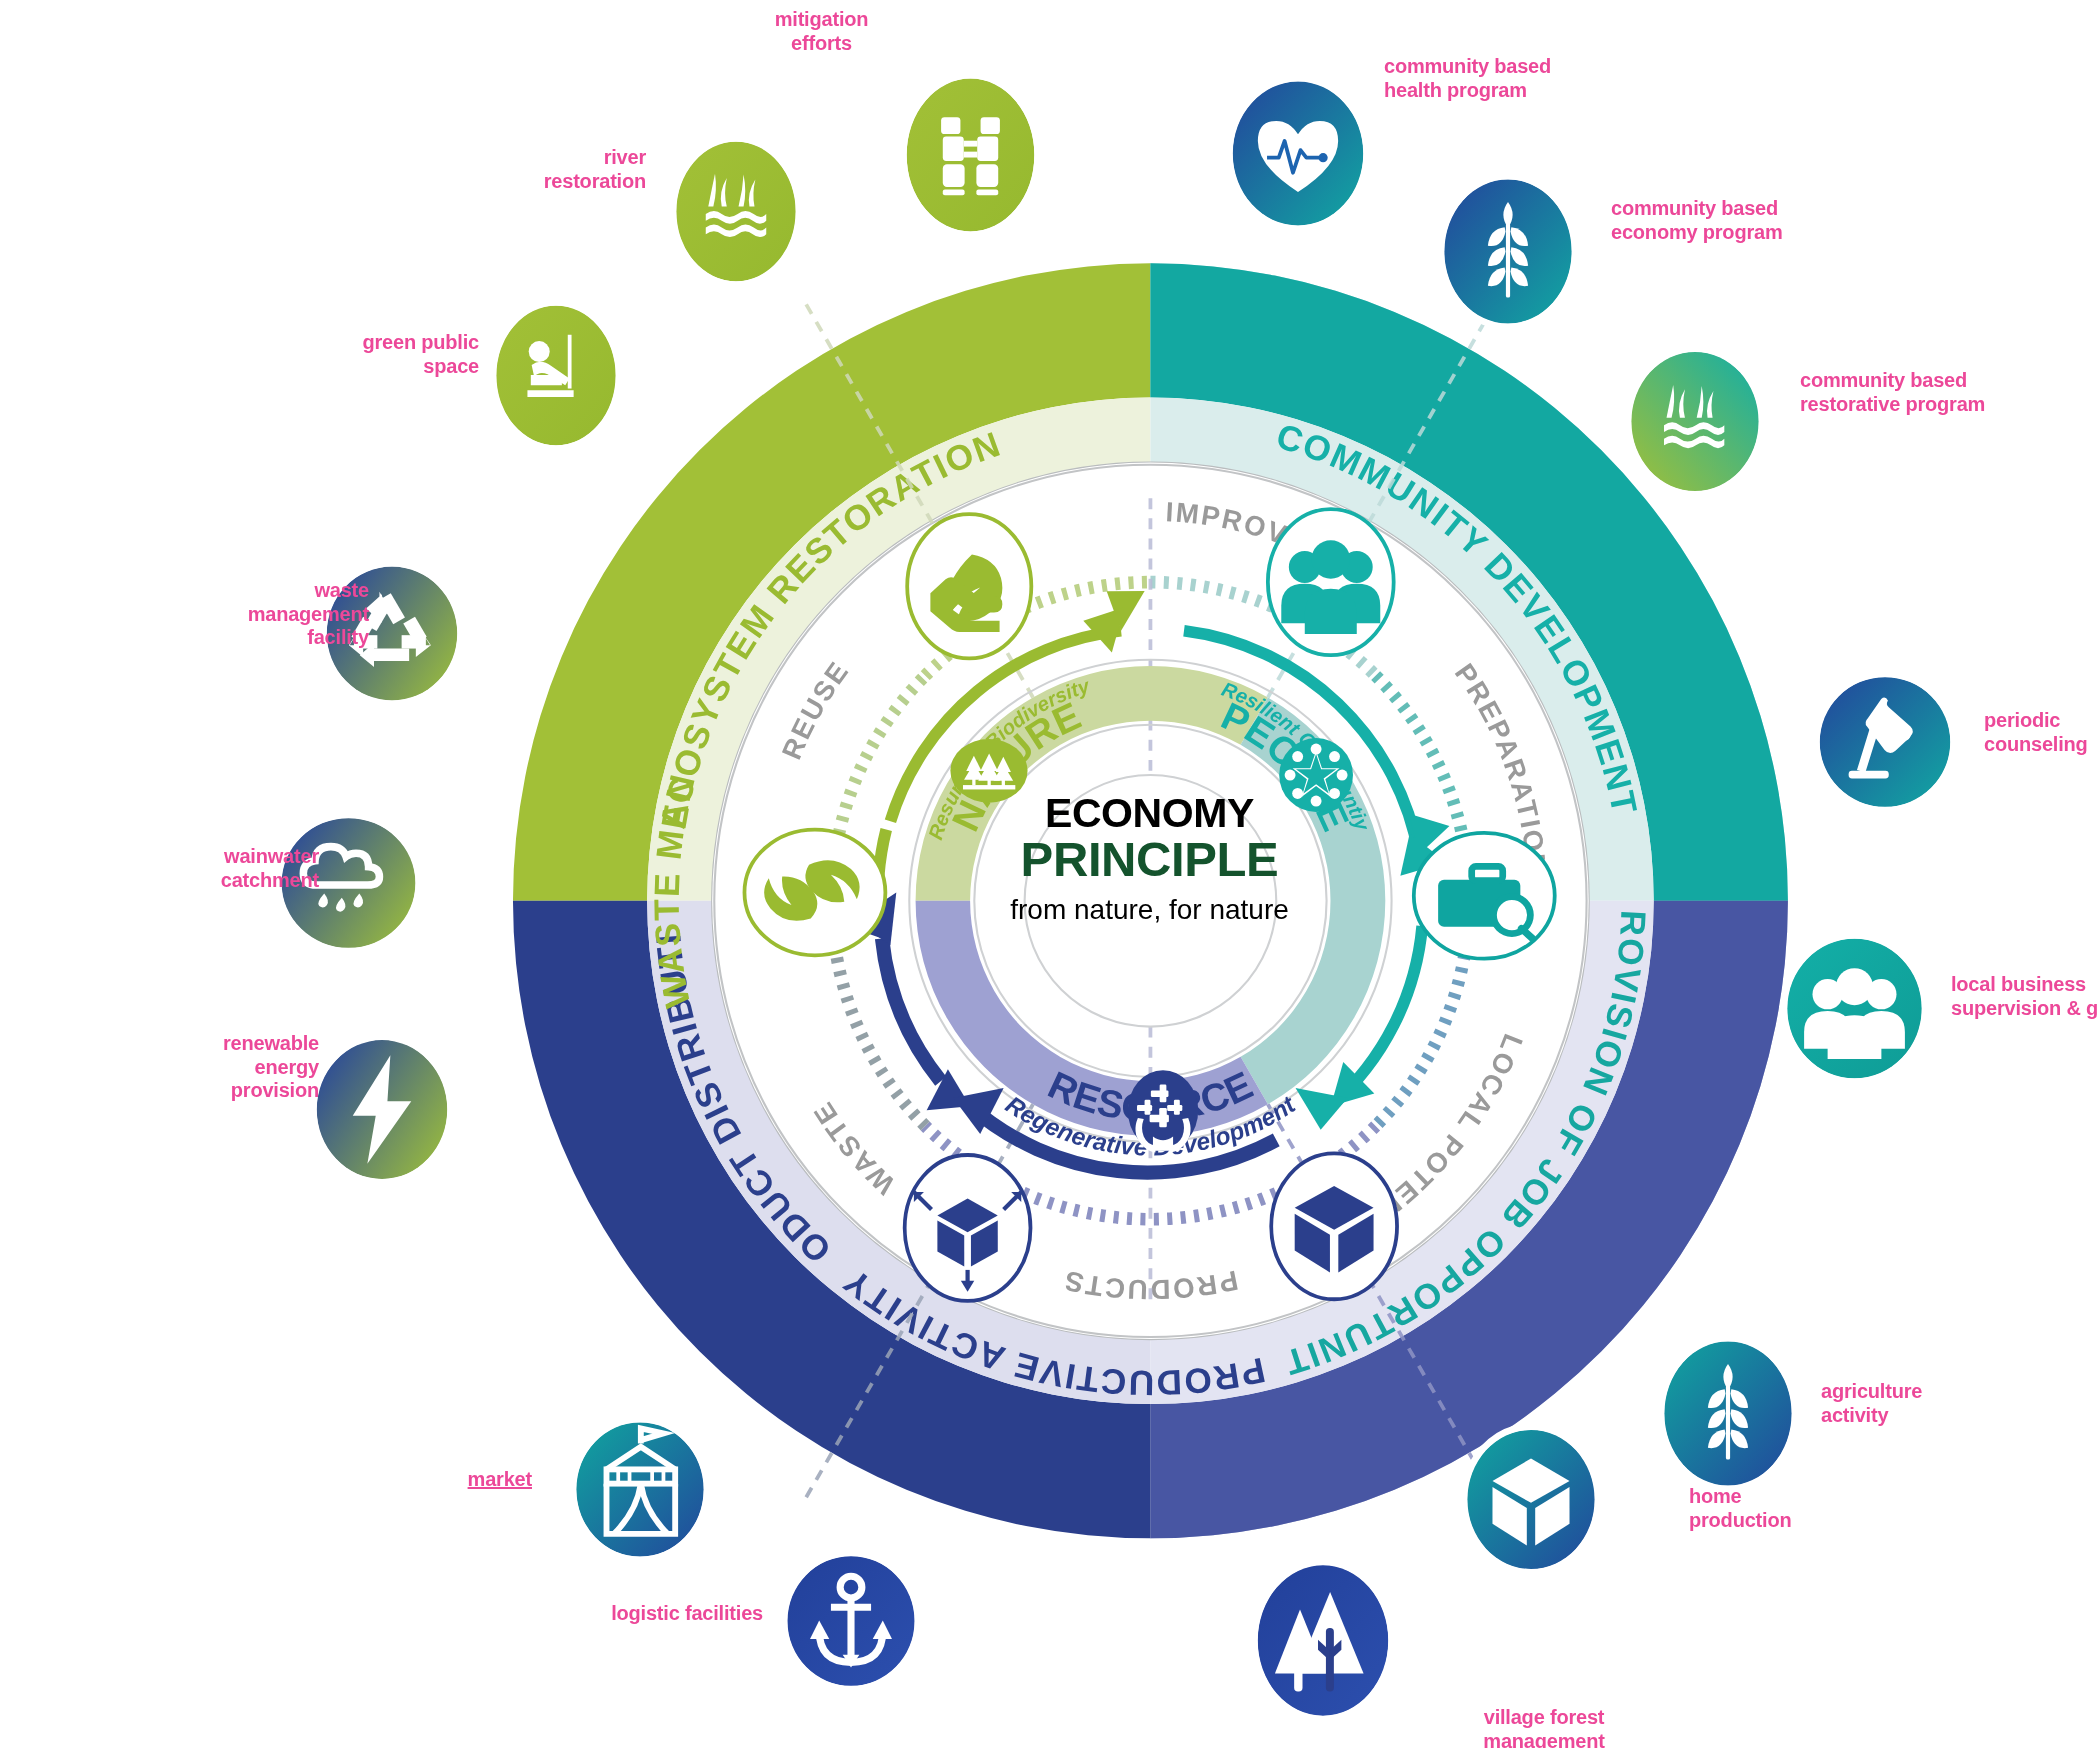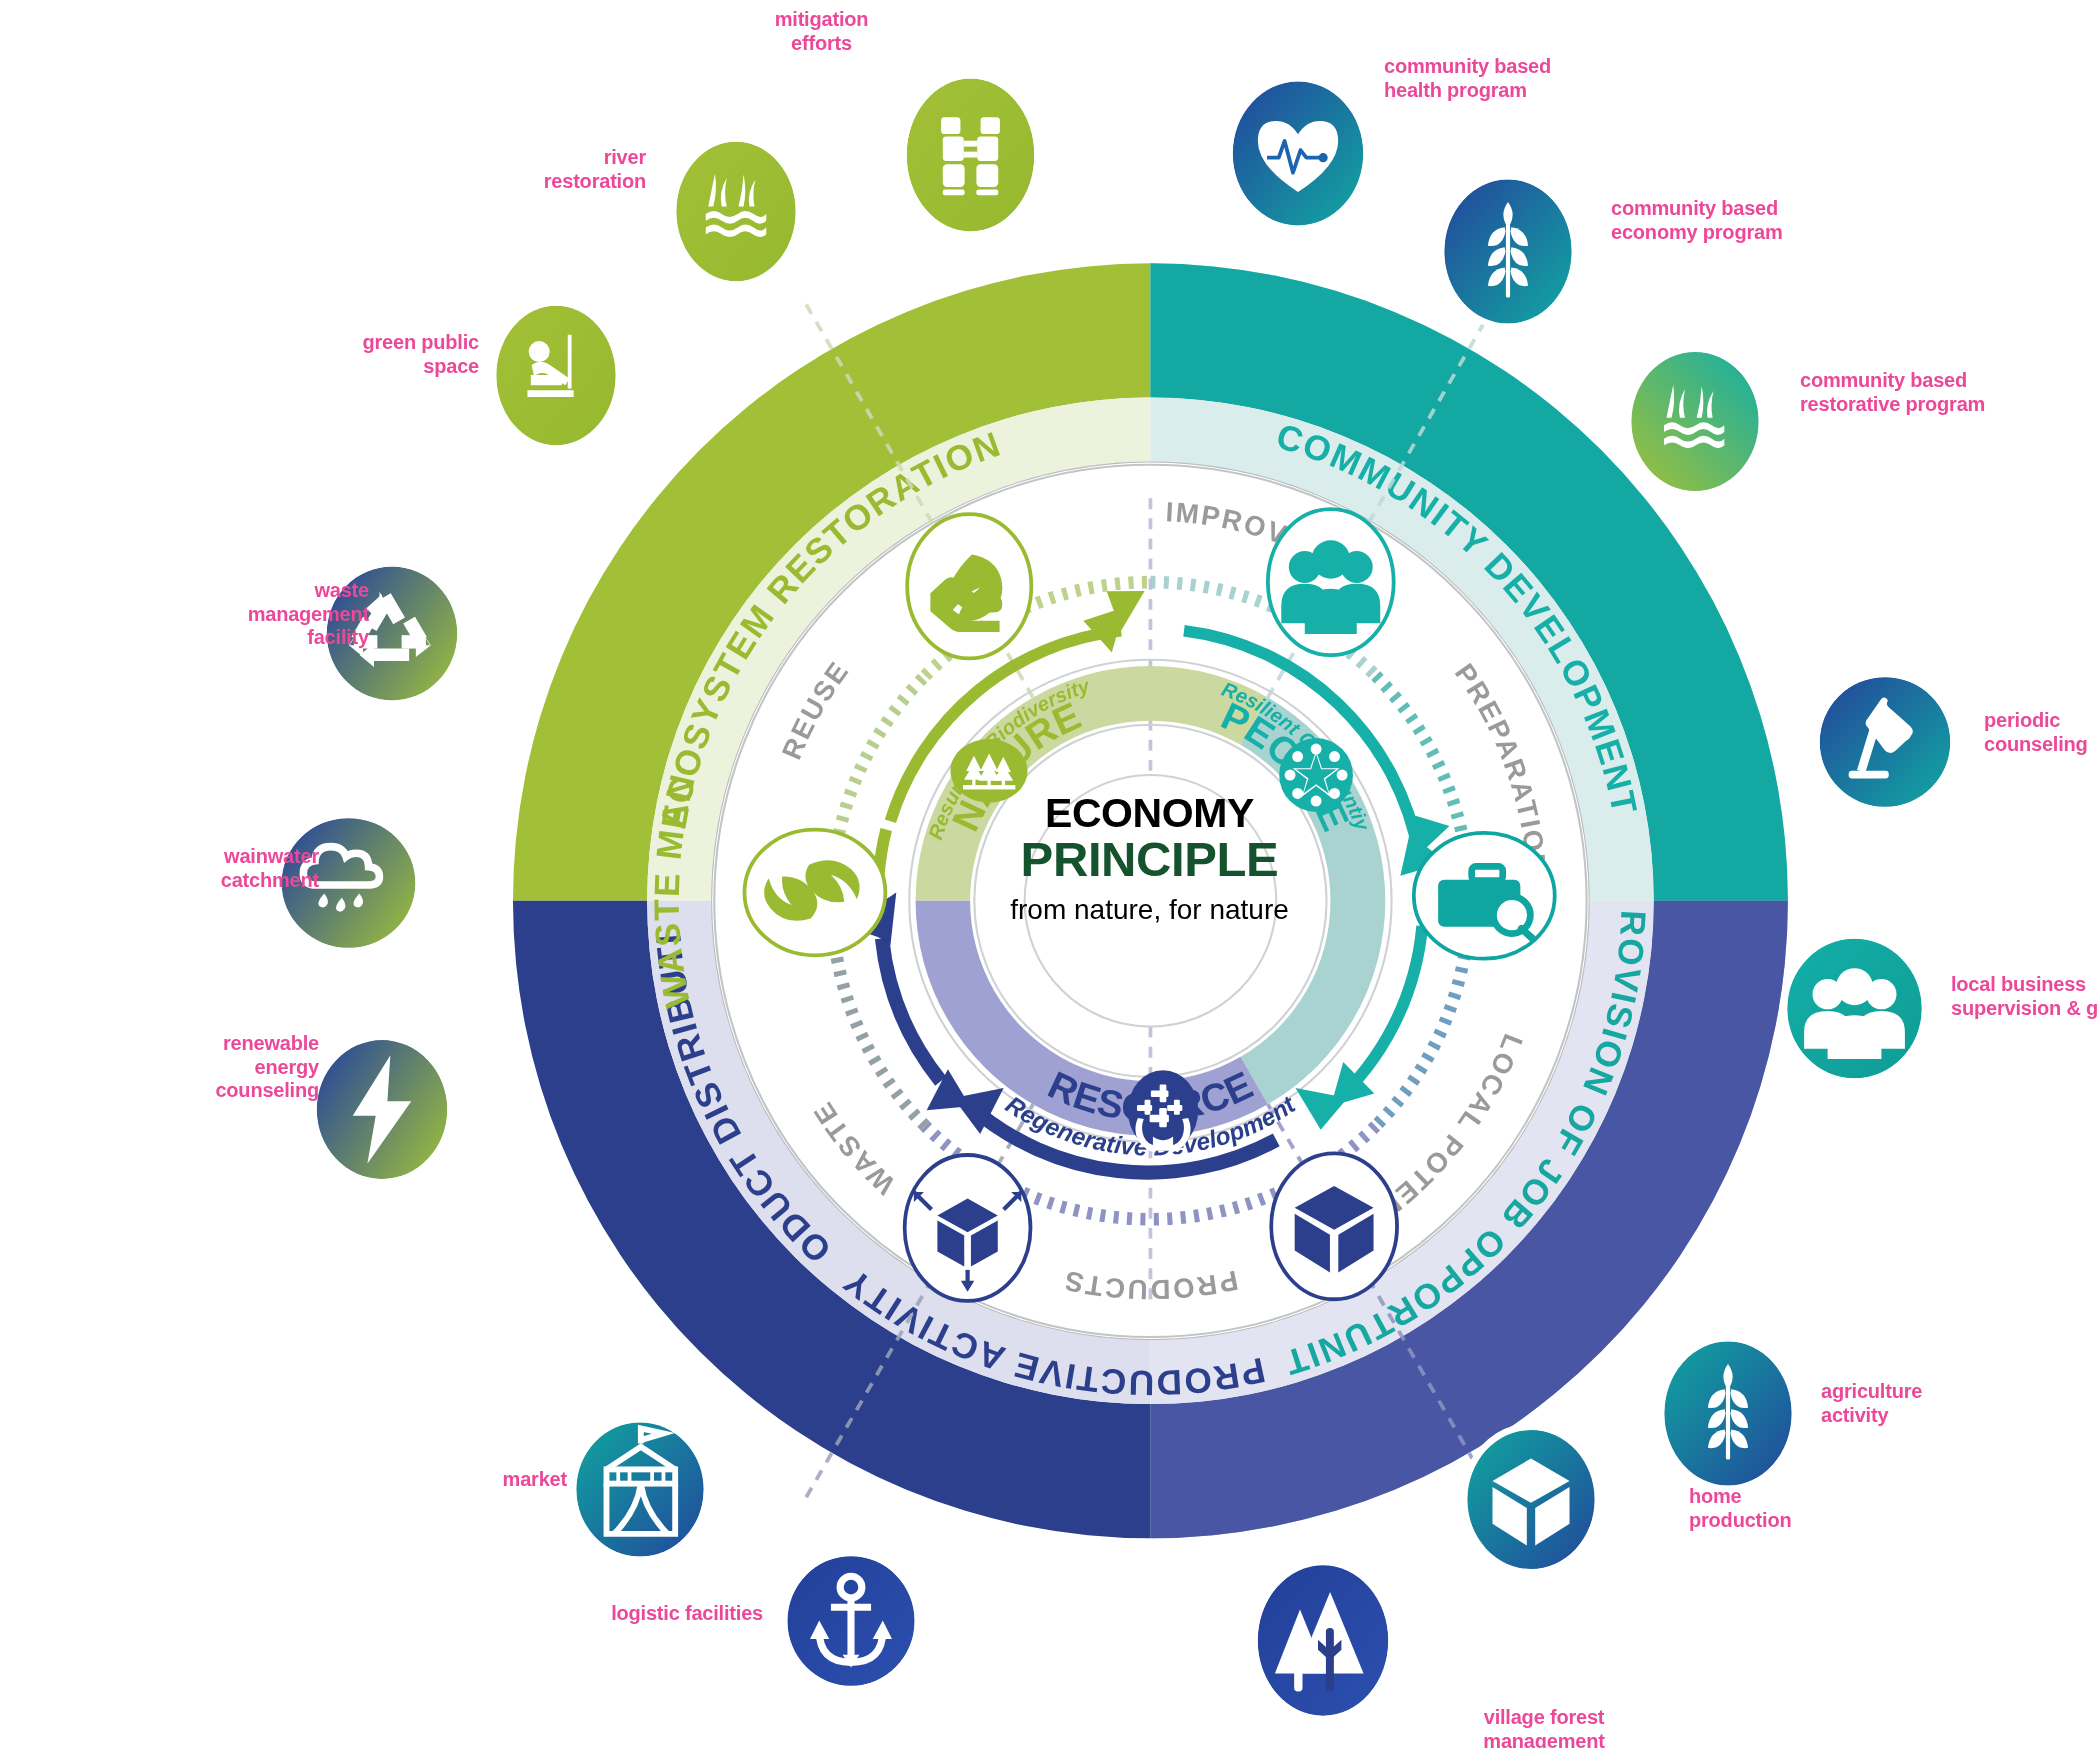--- a/index.html
+++ b/index.html
@@ -422,41 +422,41 @@
 <div class="lbl r" style="left:76px;top:837px;width:243px;">wainwater
 catchment</div>
 
 <svg class="badge" style="left:313px;top:1036px;width:138px;height:147px;" viewBox="0 0 330 350" width="138" height="147">
   <ellipse cx="165" cy="175" rx="156" ry="166" fill="url(#gBlueGreen)"></ellipse>
   <ellipse cx="165" cy="175" rx="164" ry="174" fill="none" stroke="#ffffff" stroke-width="15"></ellipse>
   <polygon points="185,45 95,190 150,190 130,305 235,155 178,155" fill="#ffffff"></polygon>
 </svg>
 <div class="lbl r" style="left:105px;top:1024px;width:214px;">renewable
 energy
-counseling</div>
+provision</div>
 
 <svg class="badge" style="left:573px;top:1418px;width:134px;height:143px;" viewBox="0 0 320 340" width="134" height="143">
   <ellipse cx="160" cy="170" rx="152" ry="160" fill="url(#gTealBlue)"></ellipse>
   <ellipse cx="160" cy="170" rx="160" ry="168" fill="none" stroke="#ffffff" stroke-width="15"></ellipse>
   <g fill="none" stroke="#ffffff" stroke-width="14" transform="translate(62,54)">
     <path d="M18 68 L100 14 L182 68"></path>
     <rect x="18" y="68" width="164" height="34"></rect>
     <path d="M18 102 l0 120 l164 0 l0 -120"></path>
     <path d="M100 102 q-10 66 -64 120"></path>
     <path d="M100 102 q10 66 64 120"></path>
     <path d="M100 6 l0 -36 l54 12 l-54 16"></path>
   </g>
   <g stroke="#ffffff" stroke-width="9" transform="translate(62,54)">
     <line x1="46" y1="68" x2="46" y2="102"></line>
         <line x1="73" y1="68" x2="73" y2="102"></line>
     <line x1="127" y1="68" x2="127" y2="102"></line>
         <line x1="154" y1="68" x2="154" y2="102"></line>
   </g>
 </svg>
-<div class="lbl r" style="left:391px;top:1460px;width:176px;">market</div>
+<div class="lbl r" style="left:356px;top:1460px;width:176px;text-decoration:underline;">market</div>
 
 <svg class="badge" style="left:784px;top:1552px;width:134px;height:138px;" viewBox="0 0 320 330" width="134" height="138">
   <ellipse cx="160" cy="165" rx="152" ry="155" fill="url(#gBlue)"></ellipse>
   <ellipse cx="160" cy="165" rx="160" ry="163" fill="none" stroke="#ffffff" stroke-width="15"></ellipse>
   <g fill="none" stroke="#ffffff" stroke-width="17" transform="translate(62,48)">
     <circle cx="98" cy="36" r="26"></circle>
     <line x1="98" y1="62" x2="98" y2="212"></line>
     <line x1="50" y1="84" x2="146" y2="84"></line>
     <path d="M22 140 q0 76 76 76 q76 0 76 -76"></path>
   </g>

